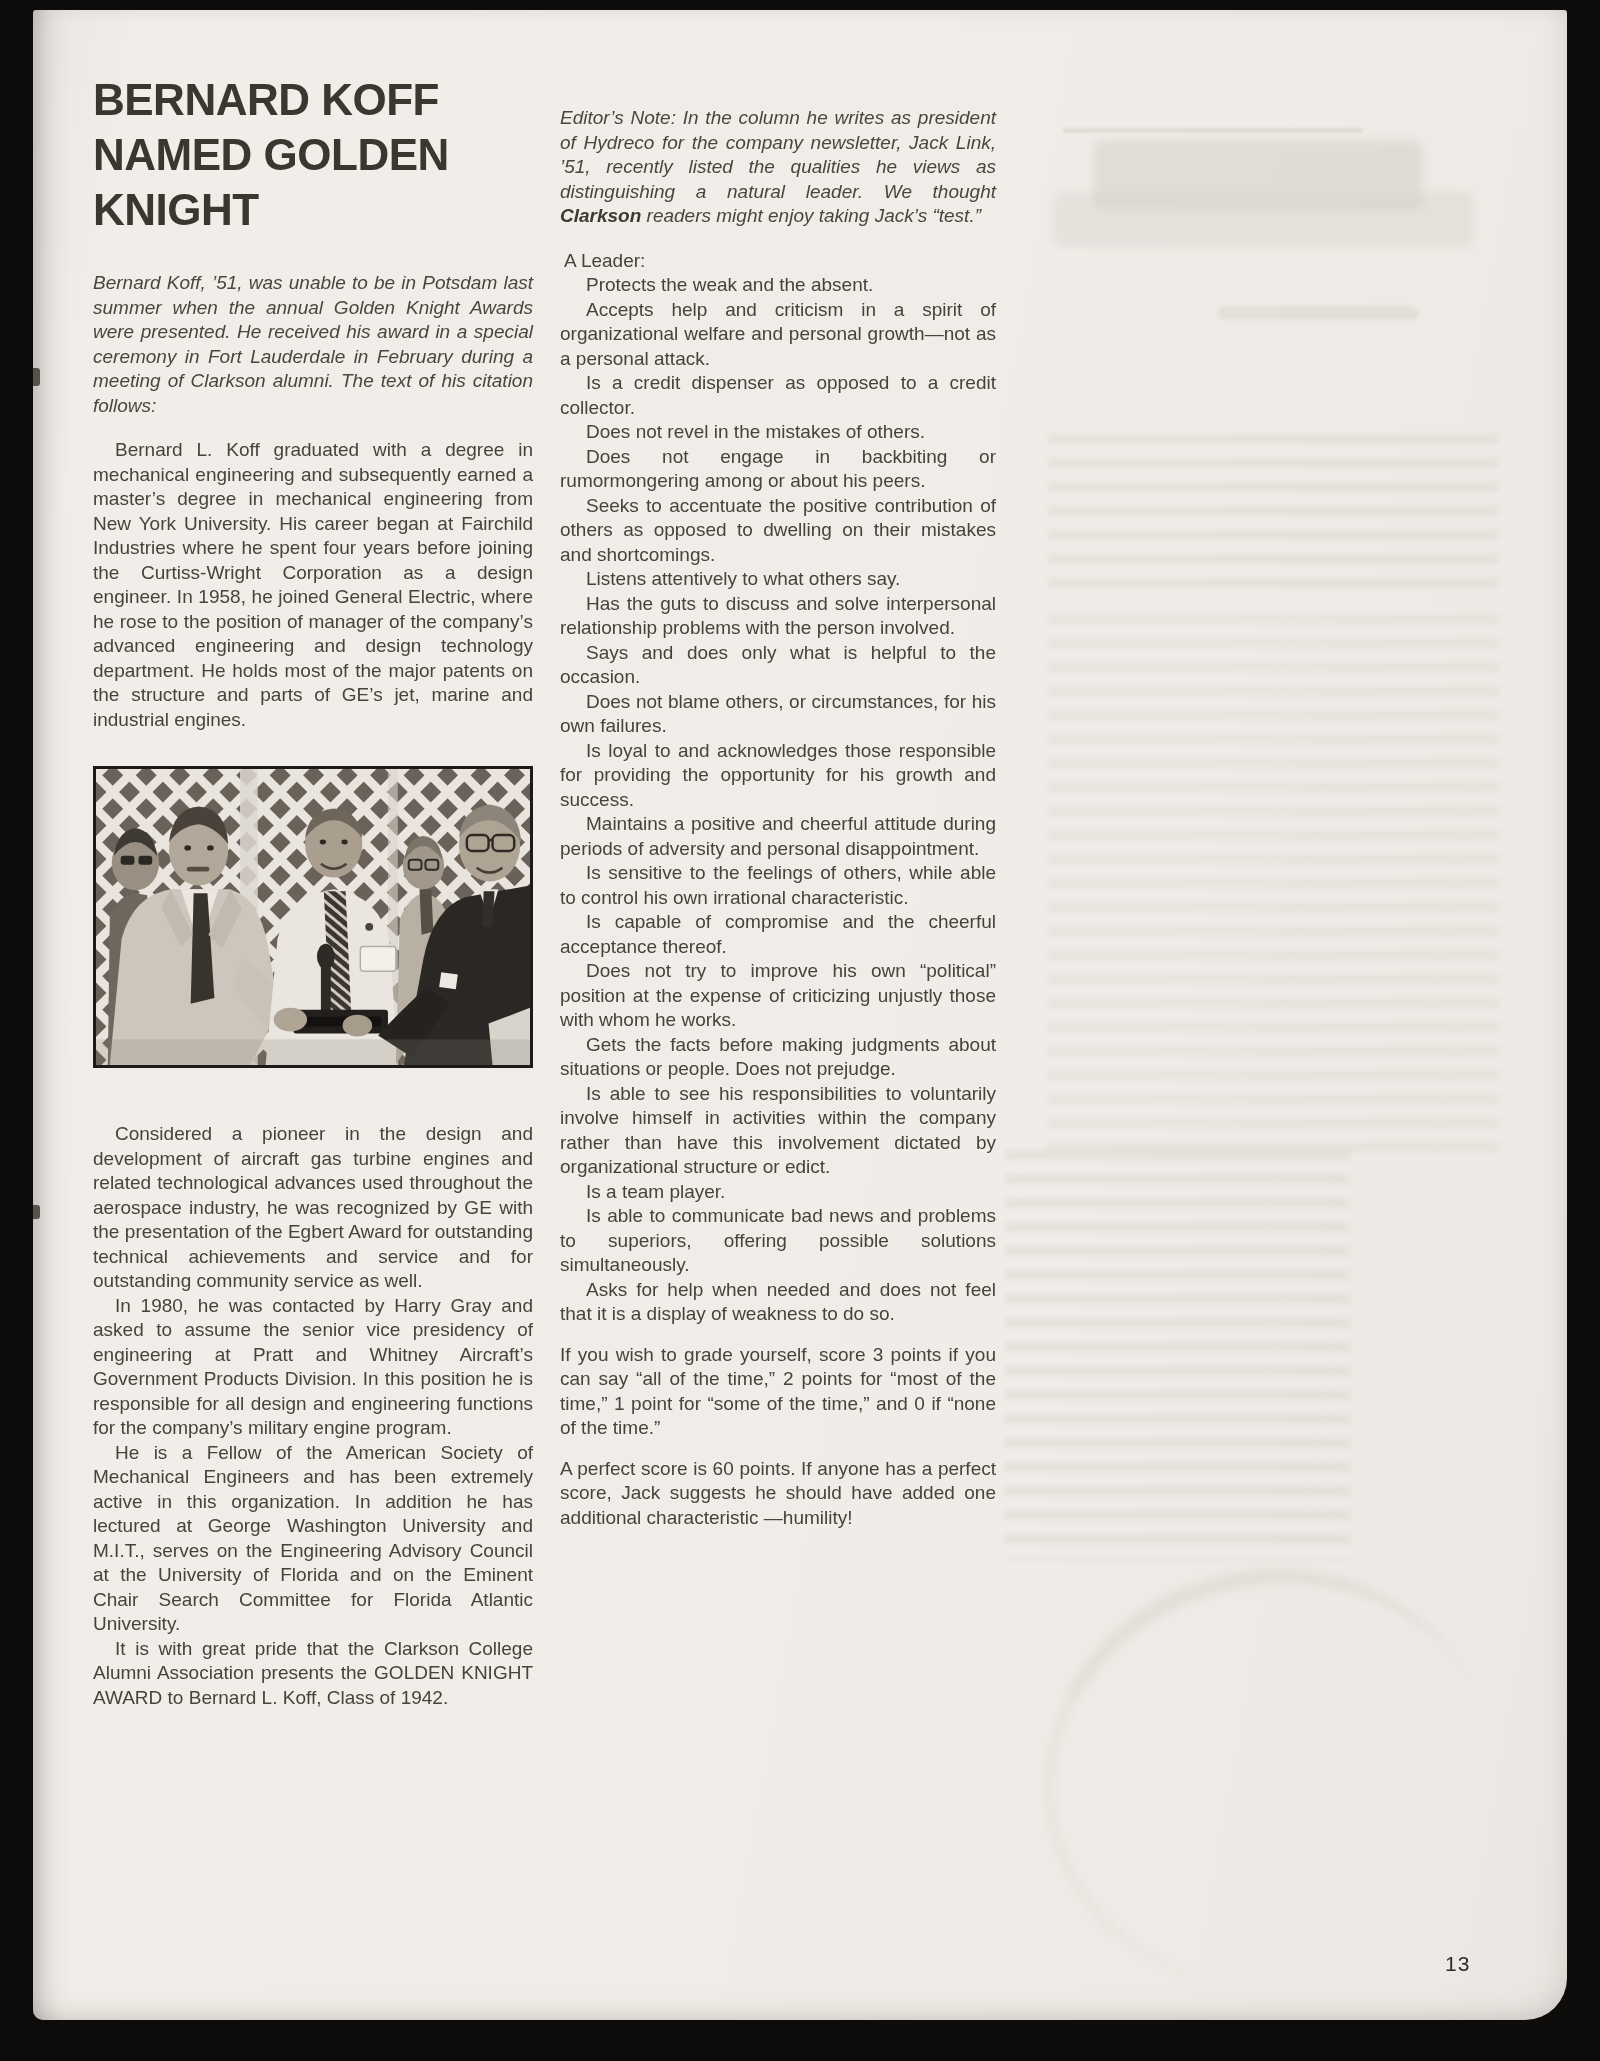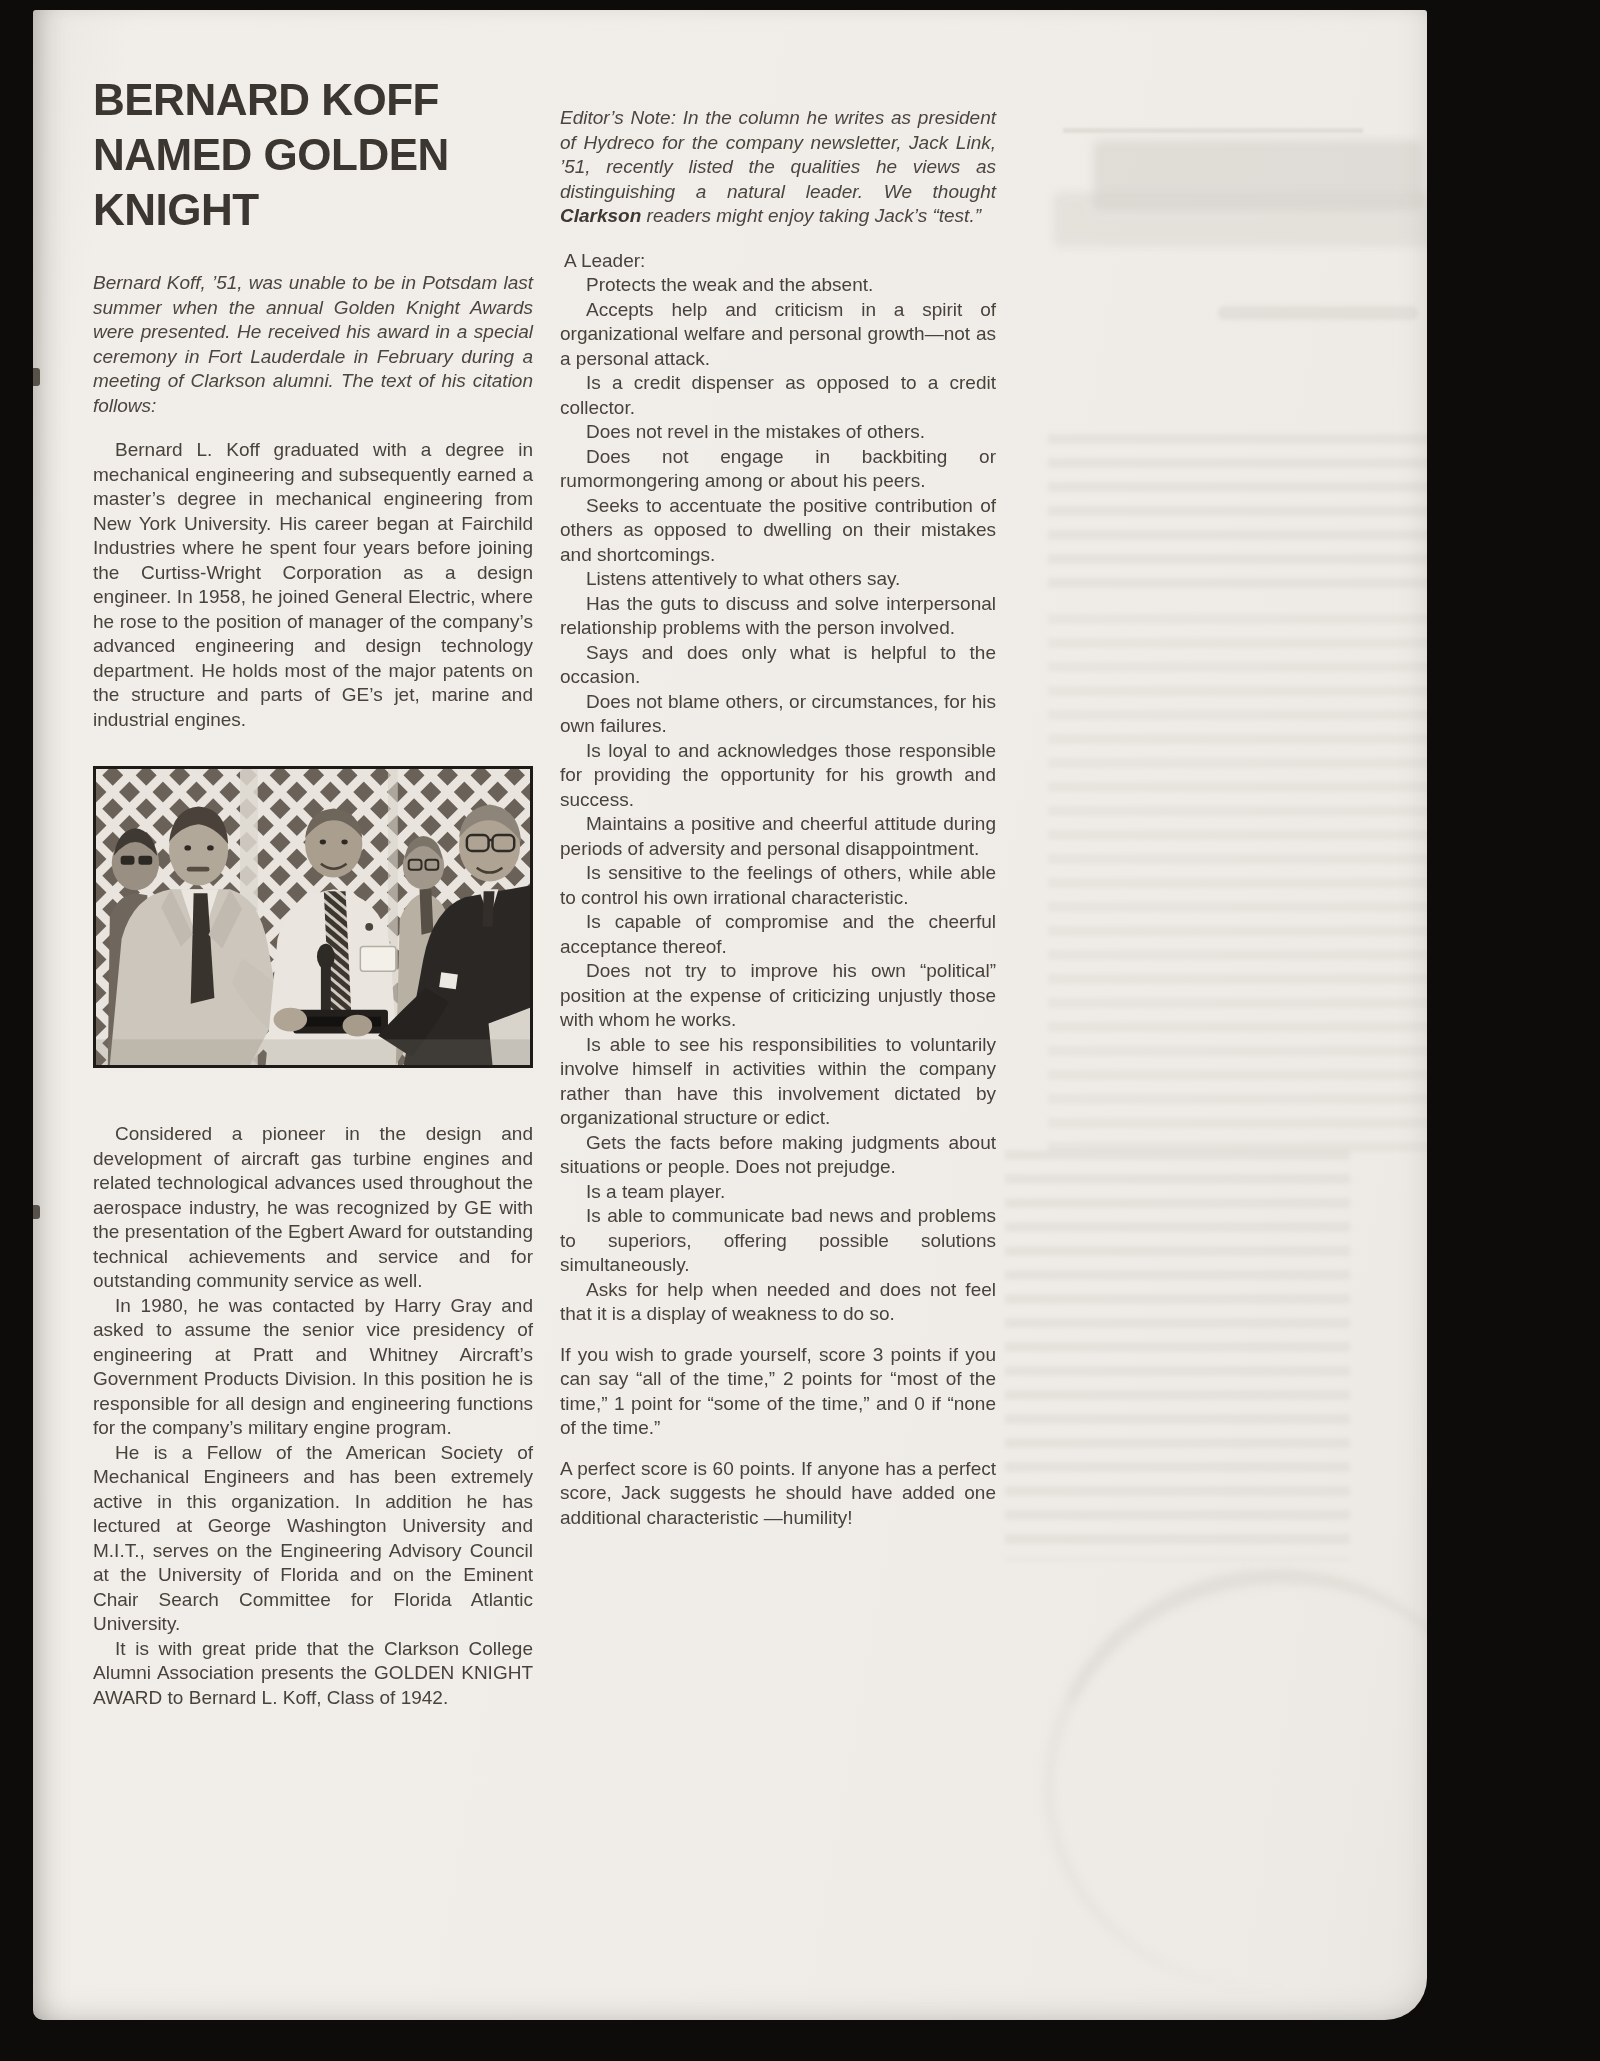--- a/index.html
+++ b/index.html
@@ -5,21 +5,21 @@
   html,body { margin:0; padding:0; }
   body {
     width:1600px; height:2061px;
     background:#0e0c0b;
     position:relative;
     font-family:"Liberation Sans","DejaVu Sans",sans-serif;
     overflow:hidden;
   }
   .page {
     position:absolute; left:33px; top:10px;
-    width:1394px; height:2010px;
+    width:1534px; height:2010px;
     background:linear-gradient(100deg,#eae7e2 0%,#f1eee9 6%,#f0ede8 55%,#edeae5 92%,#e9e6e1 100%);
     border-radius:3px 3px 42px 10px;
     box-shadow:inset 22px 0 30px -18px rgba(70,64,58,.38), inset -8px -12px 34px -16px rgba(95,89,82,.28);
     overflow:hidden;
   }
   .spine-tick { position:absolute; left:0; width:7px; background:#57514a; border-radius:0 3px 3px 0; }
   .tick-1 { top:358px; height:18px; }
   .tick-2 { top:1195px; height:14px; }
 
   
@@ -218,22 +218,22 @@
         <p class="leader-item">Seeks to accentuate the positive contribution of others as opposed to dwelling on their mistakes and shortcomings.</p>
         <p class="leader-item">Listens attentively to what others say.</p>
         <p class="leader-item">Has the guts to discuss and solve interpersonal relationship problems with the person involved.</p>
         <p class="leader-item">Says and does only what is helpful to the occasion.</p>
         <p class="leader-item">Does not blame others, or circumstances, for his own failures.</p>
         <p class="leader-item">Is loyal to and acknowledges those responsible for providing the opportunity for his growth and success.</p>
         <p class="leader-item">Maintains a positive and cheerful attitude during periods of adversity and personal disappointment.</p>
         <p class="leader-item">Is sensitive to the feelings of others, while able to control his own irrational characteristic.</p>
         <p class="leader-item">Is capable of compromise and the cheerful acceptance thereof.</p>
         <p class="leader-item">Does not try to improve his own “political” position at the expense of criticizing unjustly those with whom he works.</p>
+        <p class="leader-item">Gets the facts before making judgments about situations or people. Does not prejudge.</p>
         <p class="leader-item">Is able to see his responsibilities to voluntarily involve himself in activities within the company rather than have this involvement dictated by organizational structure or edict.</p>
-        <p class="leader-item">Gets the facts before making judgments about situations or people. Does not prejudge.</p>
         <p class="leader-item">Is a team player.</p>
         <p class="leader-item">Is able to communicate bad news and problems to superiors, offering possible solutions simultaneously.</p>
         <p class="leader-item">Asks for help when needed and does not feel that it is a display of weakness to do so.</p>
       </div>
 
     <p class="body-p closing">If you wish to grade yourself, score 3 points if you can say “all of the time,” 2 points for “most of the time,” 1 point for “some of the time,” and 0 if “none of the time.”</p>
     <p class="body-p closing">A perfect score is 60 points. If anyone has a perfect score, Jack suggests he should have added one additional characteristic —humility!</p>
   </div>
 
   <div class="ghost ghost-rule"></div>

